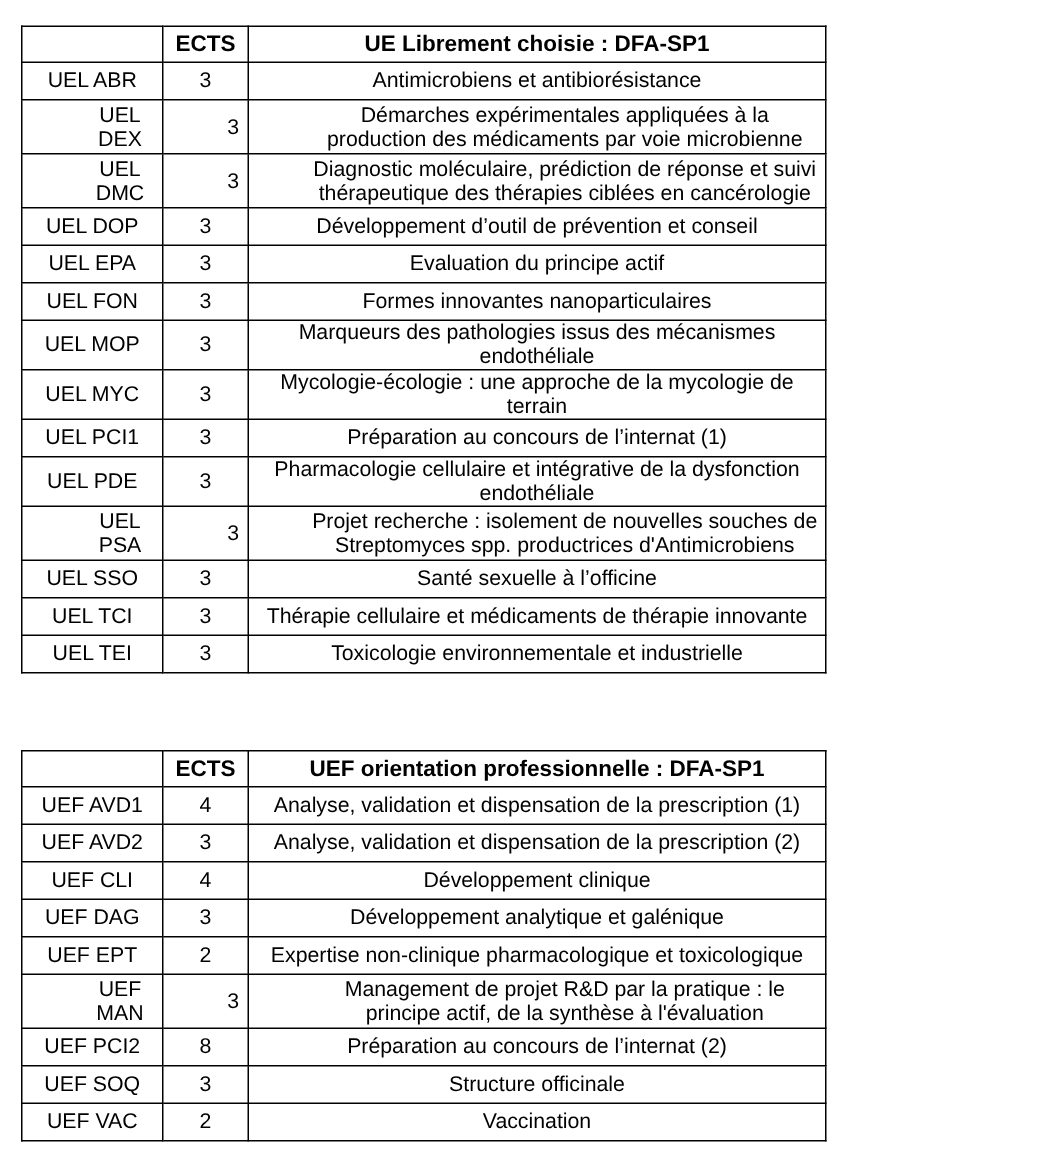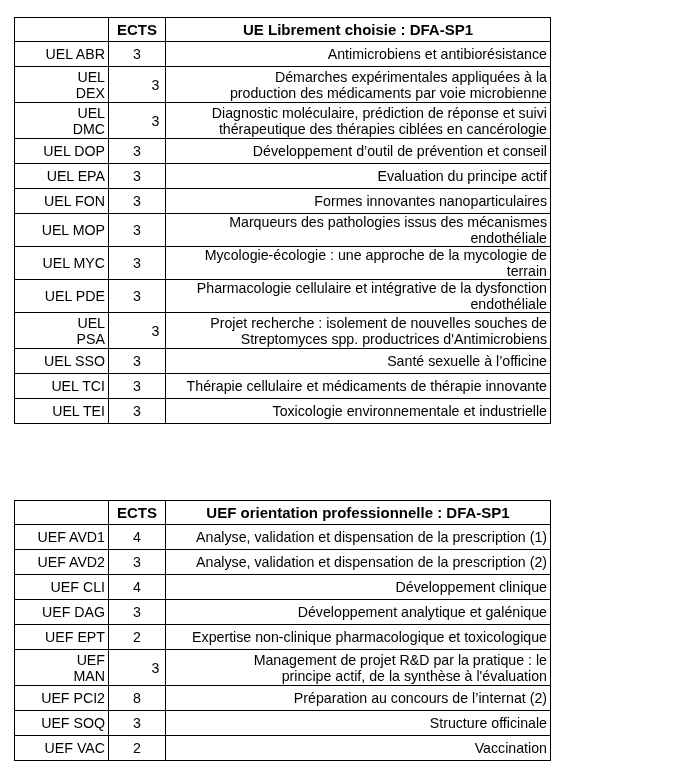--- a/index.html
+++ b/index.html
@@ -3,23 +3,23 @@
   <meta charset="utf-8">
   <style>
     html, body { margin:0; padding:0; background:#ffffff; }
     body { width:698px; height:776px; position:relative; overflow:hidden;
            font-family:"Liberation Sans", sans-serif; color:#000; }
     table.ue { position:absolute; left:14px; width:537px; border-collapse:collapse; table-layout:fixed; font-size:14.2px; }
     table.ue td, table.ue th { border:1.5px solid #000; padding:0 3px; line-height:16px; vertical-align:middle; }
     table.ue th { font-weight:bold; font-size:15px; height:23px; text-align:center; }
     table.ue col.c1 { width:94px; }
     table.ue col.c2 { width:57px; }
-    table.ue td.code { text-align:right; }
+    table.ue td.code { text-align:center; }
     table.ue td.ects { text-align:center; }
-    table.ue td.lbl { text-align:right; }
+    table.ue td.lbl { text-align:center; }
     tr.r1 td { height:24px; }
     tr.r2 td { height:35px;padding-left:40px; }
     #t1 { top:17px; }
     #t2 { top:500px; }
   </style>
 </head>
 <body>
 
 <table class="ue" id="t1">
   <colgroup>
@@ -65,20 +65,25 @@
       </tr>
   <tr class="r1">
         <td class="code">UEL MOP</td>
         <td class="ects">3</td>
         <td class="lbl">Marqueurs des pathologies issus des mécanismes endothéliale</td>
       </tr>
   <tr class="r1">
         <td class="code">UEL MYC</td>
         <td class="ects">3</td>
         <td class="lbl">Mycologie-écologie : une approche de la mycologie de terrain</td>
+      </tr>
+  <tr class="r1">
+        <td class="code">UEL PCI1</td>
+        <td class="ects">3</td>
+        <td class="lbl">Préparation au concours de l’internat (1)</td>
       </tr>
   <tr class="r1">
         <td class="code">UEL PDE</td>
         <td class="ects">3</td>
         <td class="lbl">Pharmacologie cellulaire et intégrative de la dysfonction endothéliale</td>
       </tr>
   <tr class="r2">
         <td class="code">UEL PSA</td>
         <td class="ects">3</td>
         <td class="lbl">Projet recherche : isolement de nouvelles souches de Streptomyces spp. productrices d'Antimicrobiens</td>

